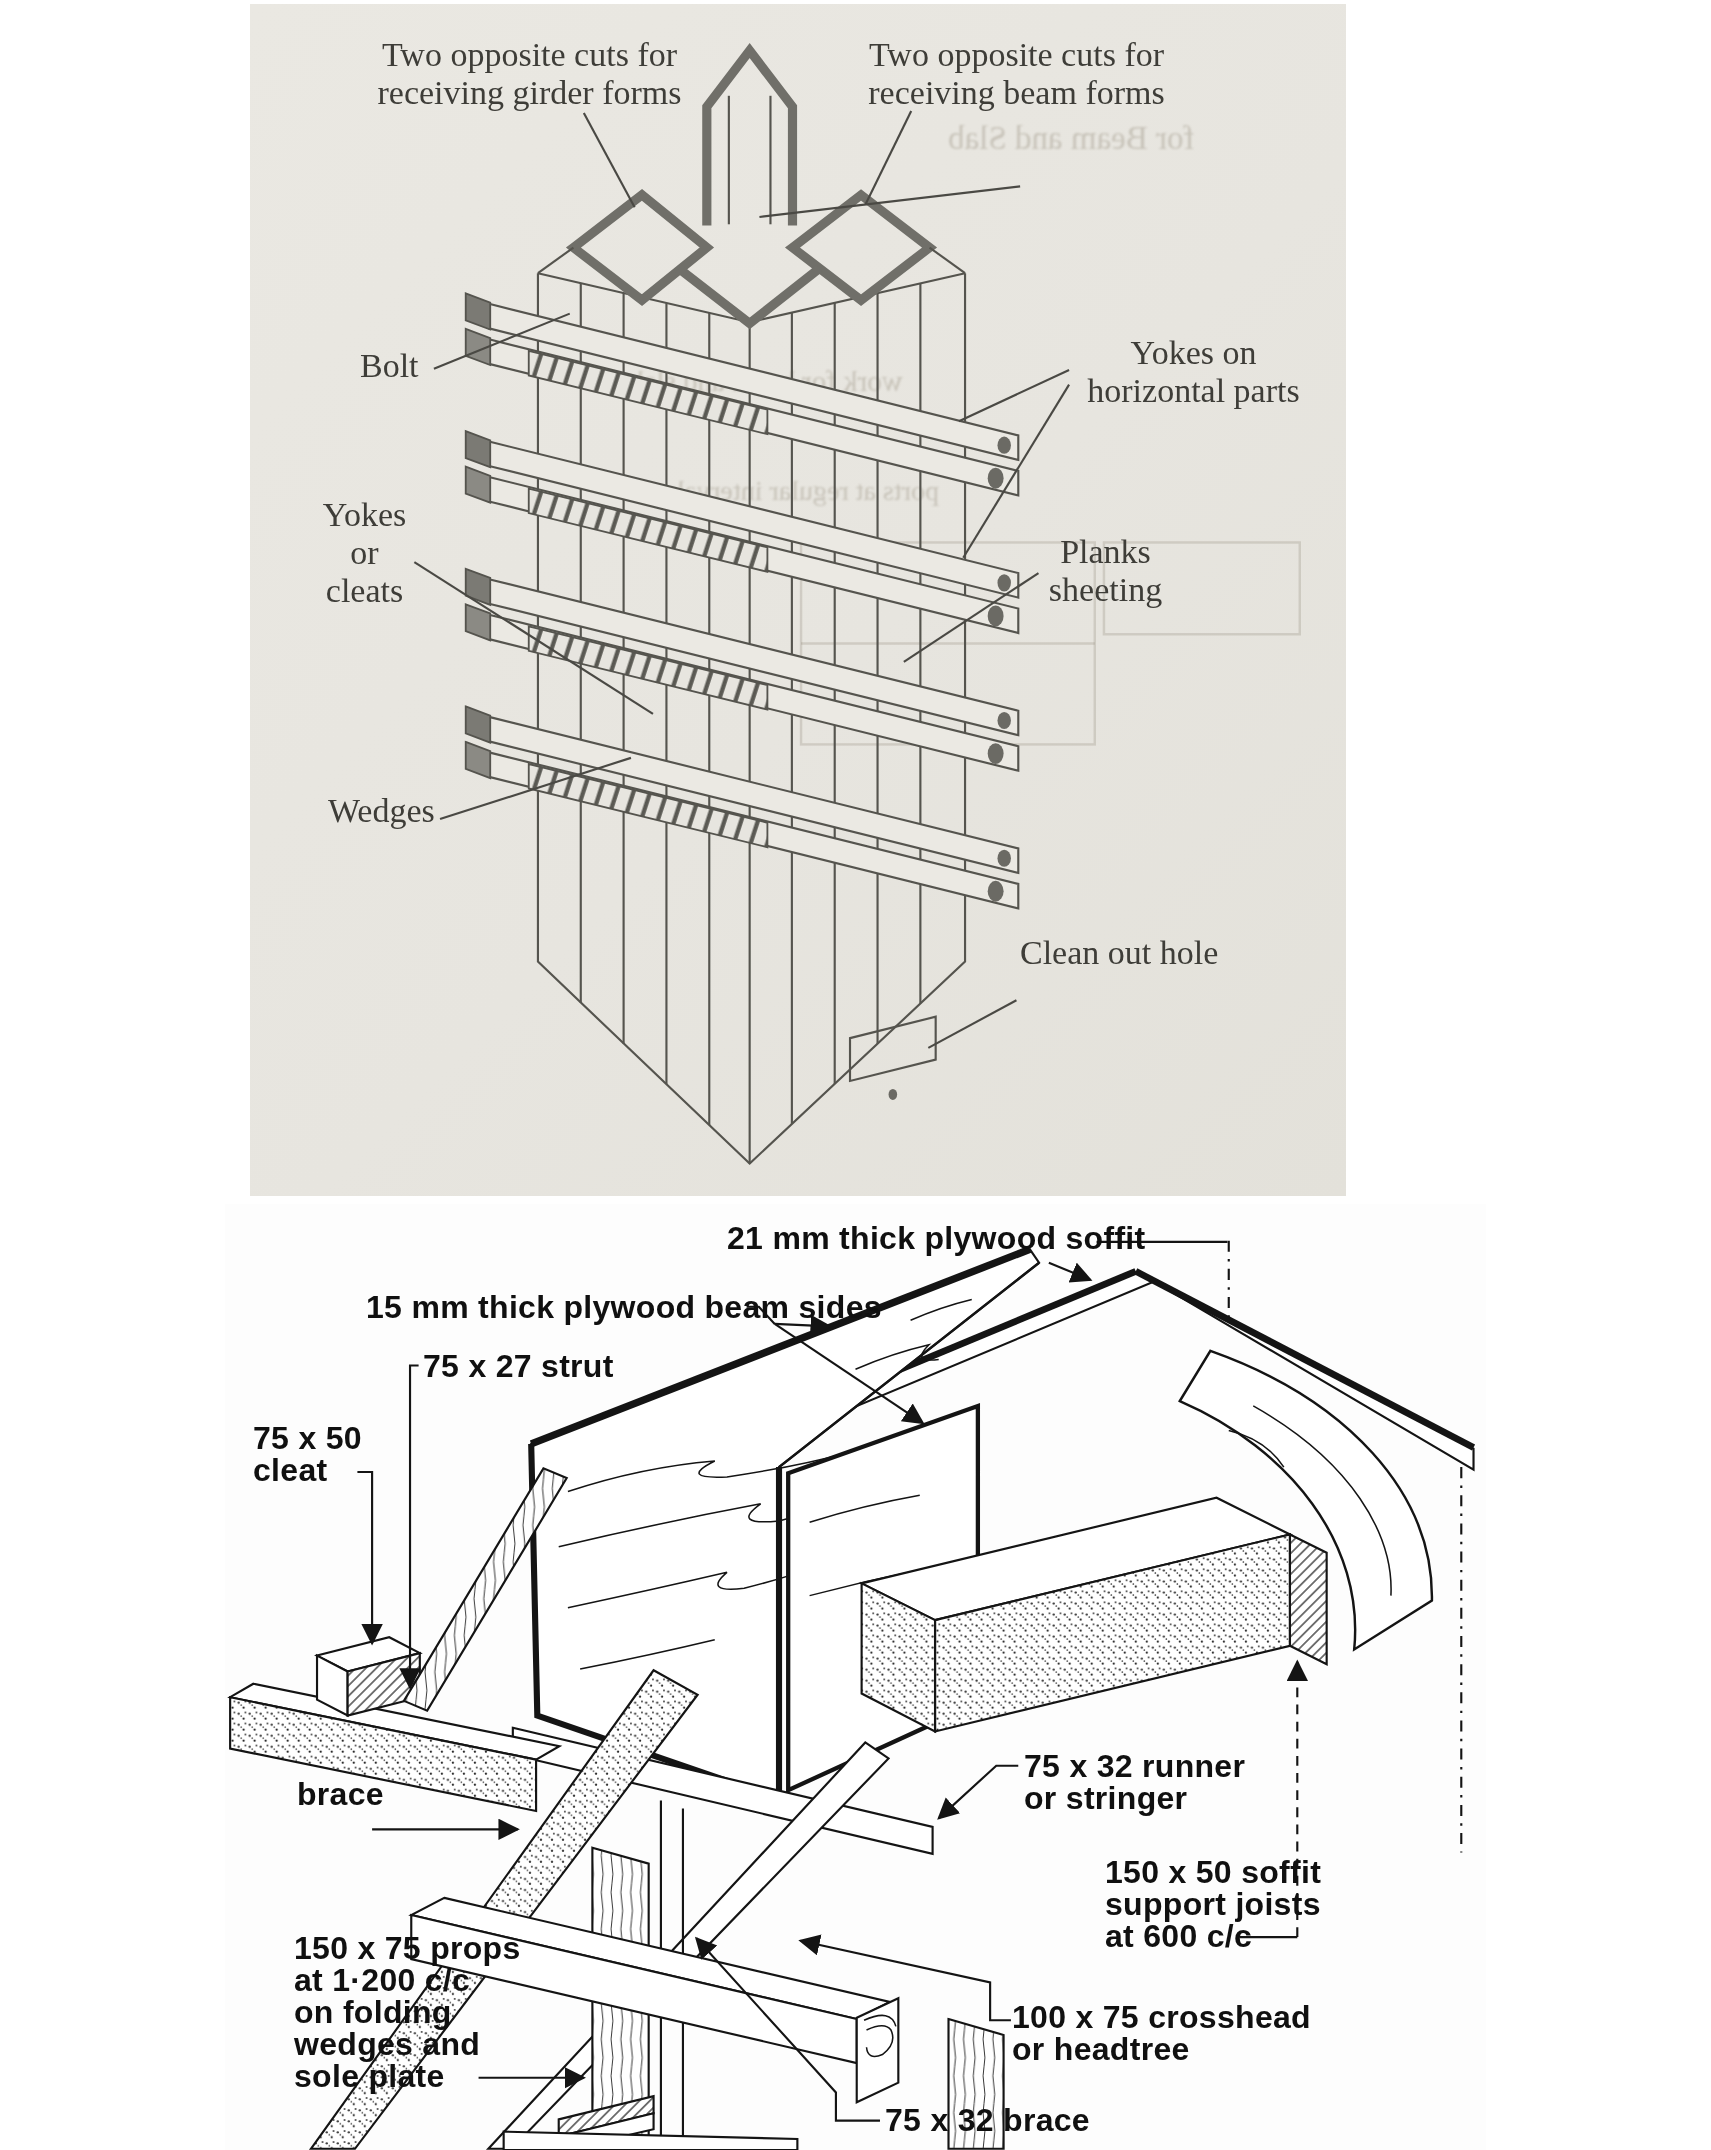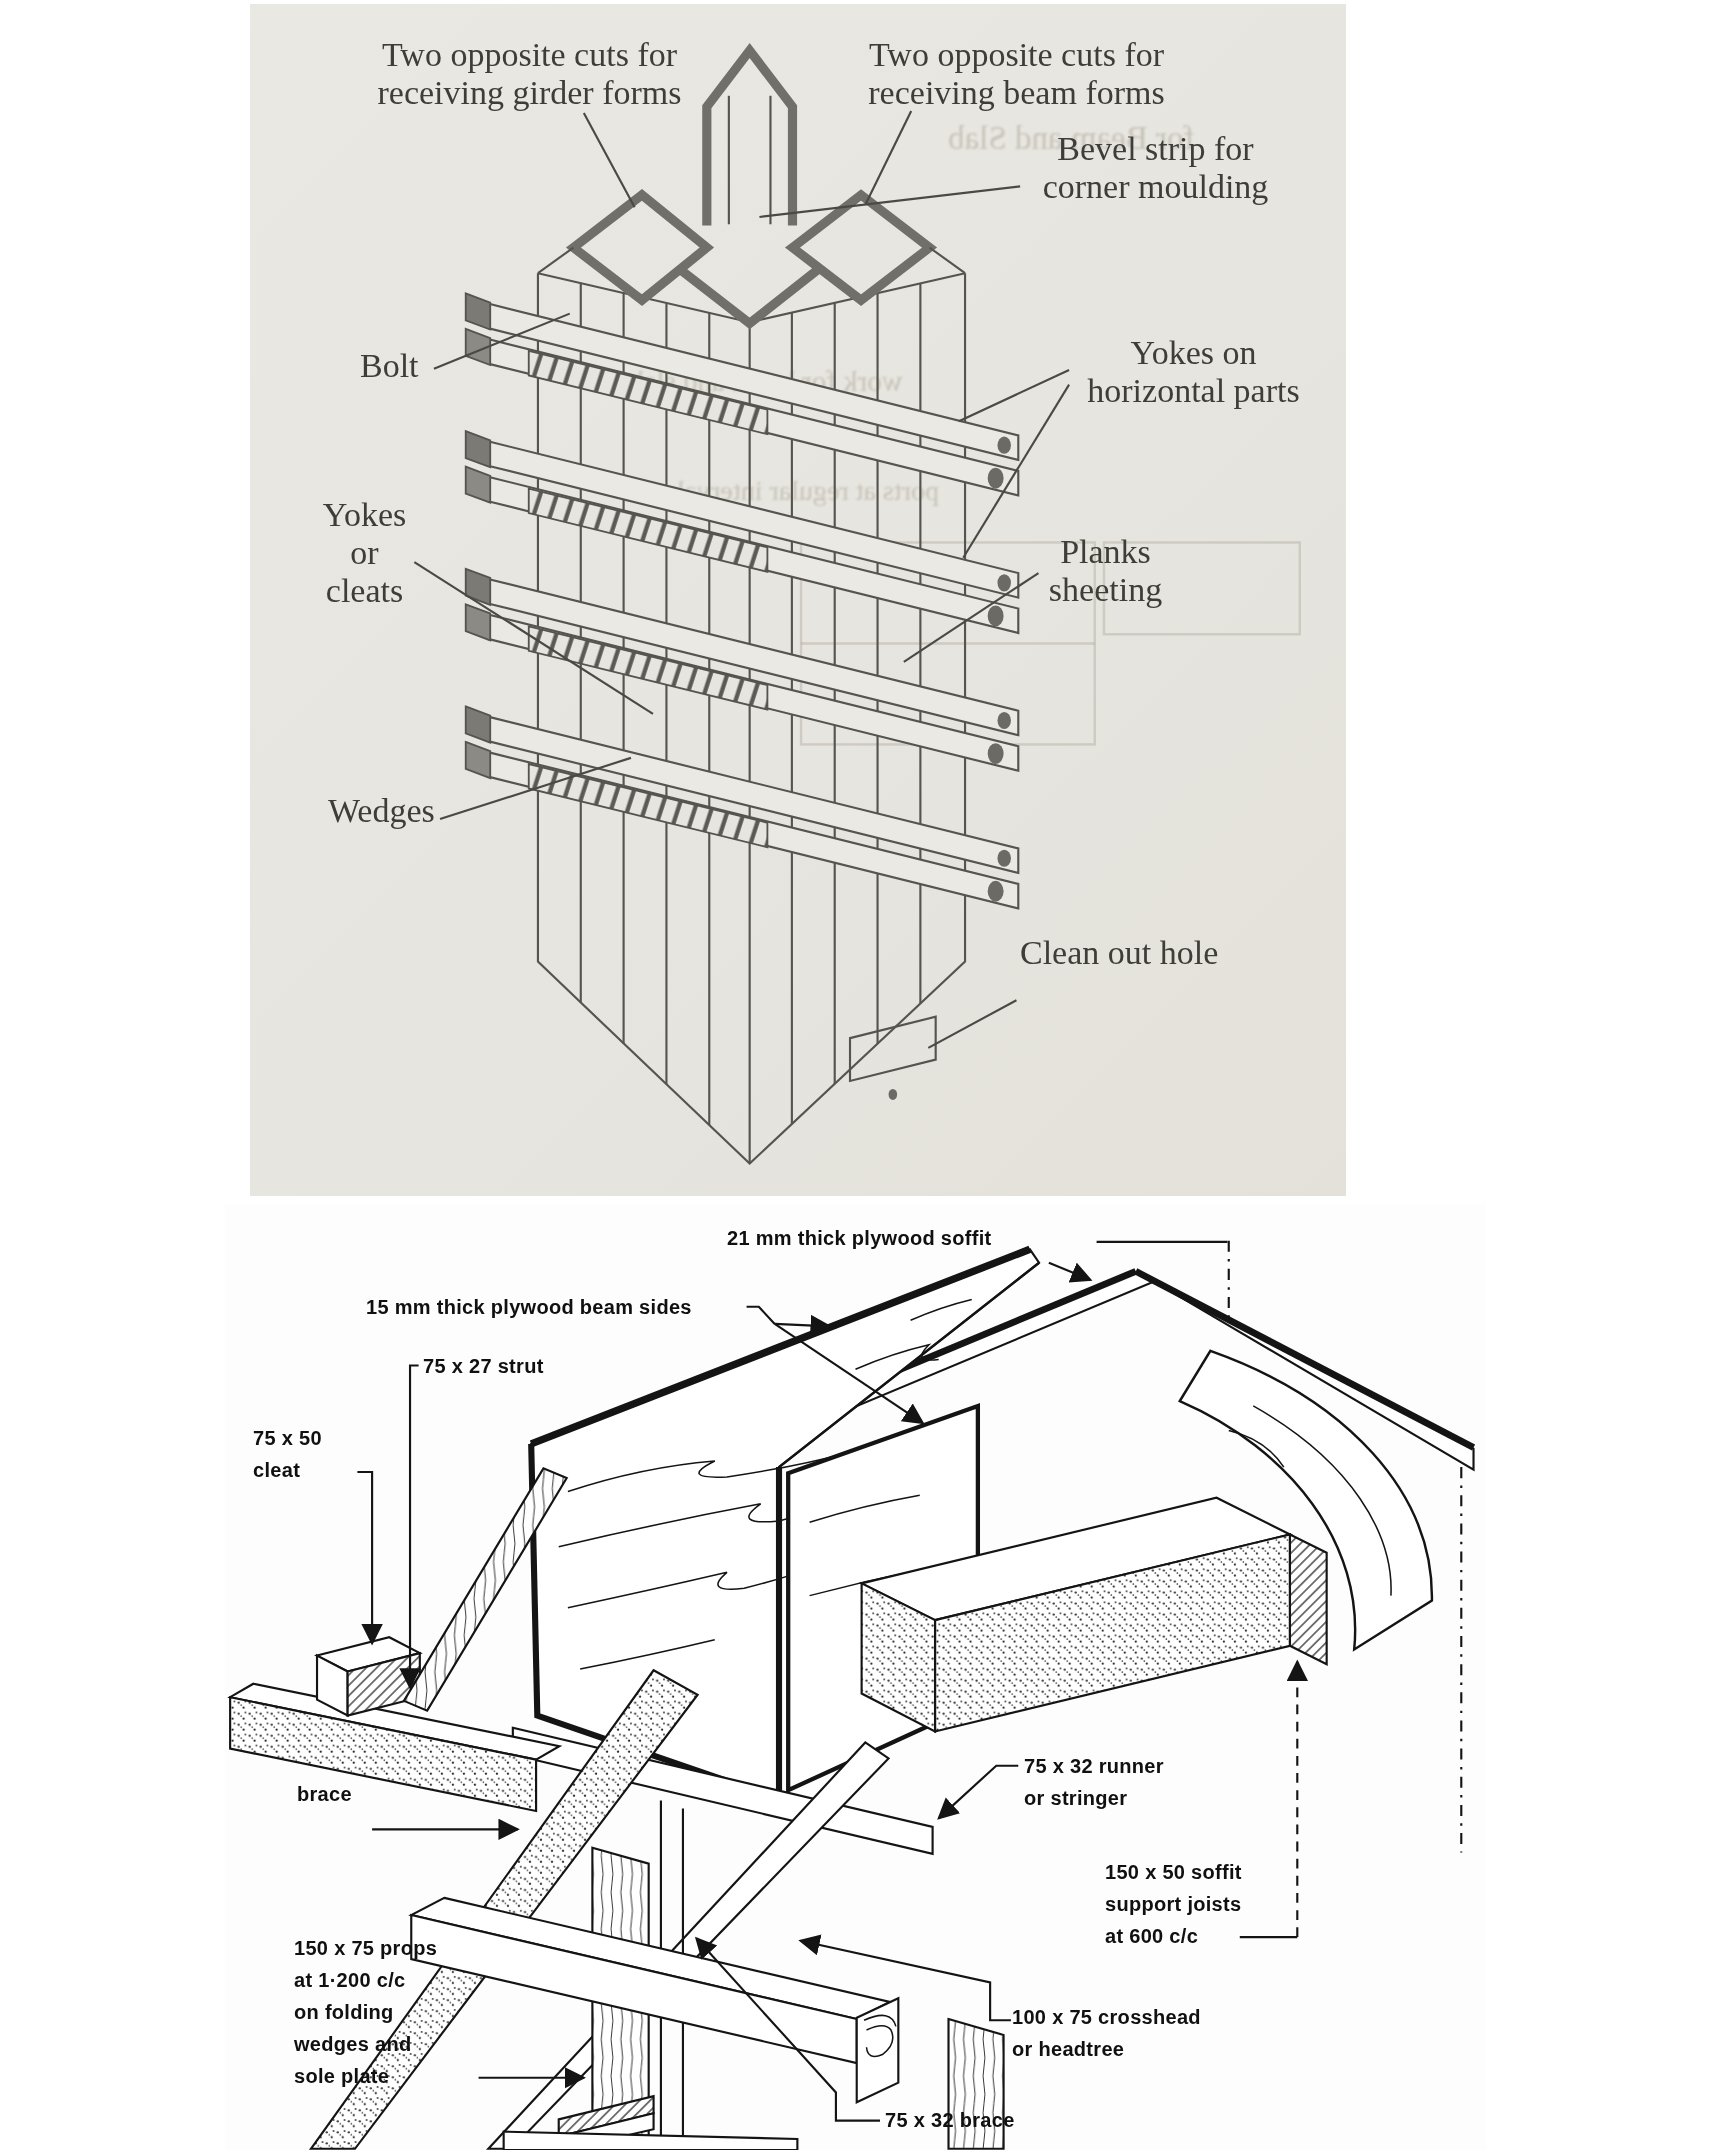--- a/index.html
+++ b/index.html
@@ -11,21 +11,21 @@
   #fig1 svg{position:absolute;left:0;top:0;}
   .lbl1{position:absolute;color:#3e3d38;font-size:34px;line-height:1.12;
         white-space:pre-line;font-family:"Liberation Serif", serif;}
   .c{text-align:center;}
   .bleed{position:absolute;color:rgba(125,115,95,0.30);font-size:31px;
          transform:scaleX(-1);filter:blur(1.2px);white-space:nowrap;
          font-family:"Liberation Serif", serif;}
   
   #fig2{position:absolute;left:225px;top:1204px;width:1261px;height:946px;background:#fdfdfd;}
   #fig2 svg{position:absolute;left:0;top:0;}
-  .lbl2{position:absolute;color:#101010;font-size:20px;line-height:32px;font-weight:700;
+  .lbl2{position:absolute;color:#101010;font-size:32px;line-height:32px;font-weight:700;
         white-space:pre-line;font-family:"Liberation Sans", sans-serif;
         letter-spacing:0.3px;}
 </style>
 </head>
 <body>
 
 <div id="page">
 
   <div id="fig1">
 
@@ -105,22 +105,20 @@
         <path d="M1288,930 L1068,1075"></path>
         <path d="M310,1332 L622,1232"></path>
         <path d="M1252,1628 L1108,1706"></path>
       </g>
     </svg>
 
     <div class="lbl1 c" style="left:99px;top:32px;width:361px;">Two opposite cuts for
 receiving girder forms</div>
     <div class="lbl1 c" style="left:595px;top:32px;width:343px;">Two opposite cuts for
 receiving beam forms</div>
-    <div class="lbl1 c" style="left:774px;top:126px;width:263px;">Bevel strip for
-corner moulding</div>
     <div class="lbl1" style="left:110px;top:343px;width:80px;">Bolt</div>
     <div class="lbl1 c" style="left:821px;top:330px;width:245px;">Yokes on
 horizontal parts</div>
     <div class="lbl1 c" style="left:64px;top:492px;width:101px;">Yokes
 or
 cleats</div>
     <div class="lbl1 c" style="left:791px;top:529px;width:129px;">Planks
 sheeting</div>
     <div class="lbl1" style="left:78px;top:788px;width:122px;">Wedges</div>
     <div class="lbl1" style="left:770px;top:930px;width:233px;">Clean out hole</div>

